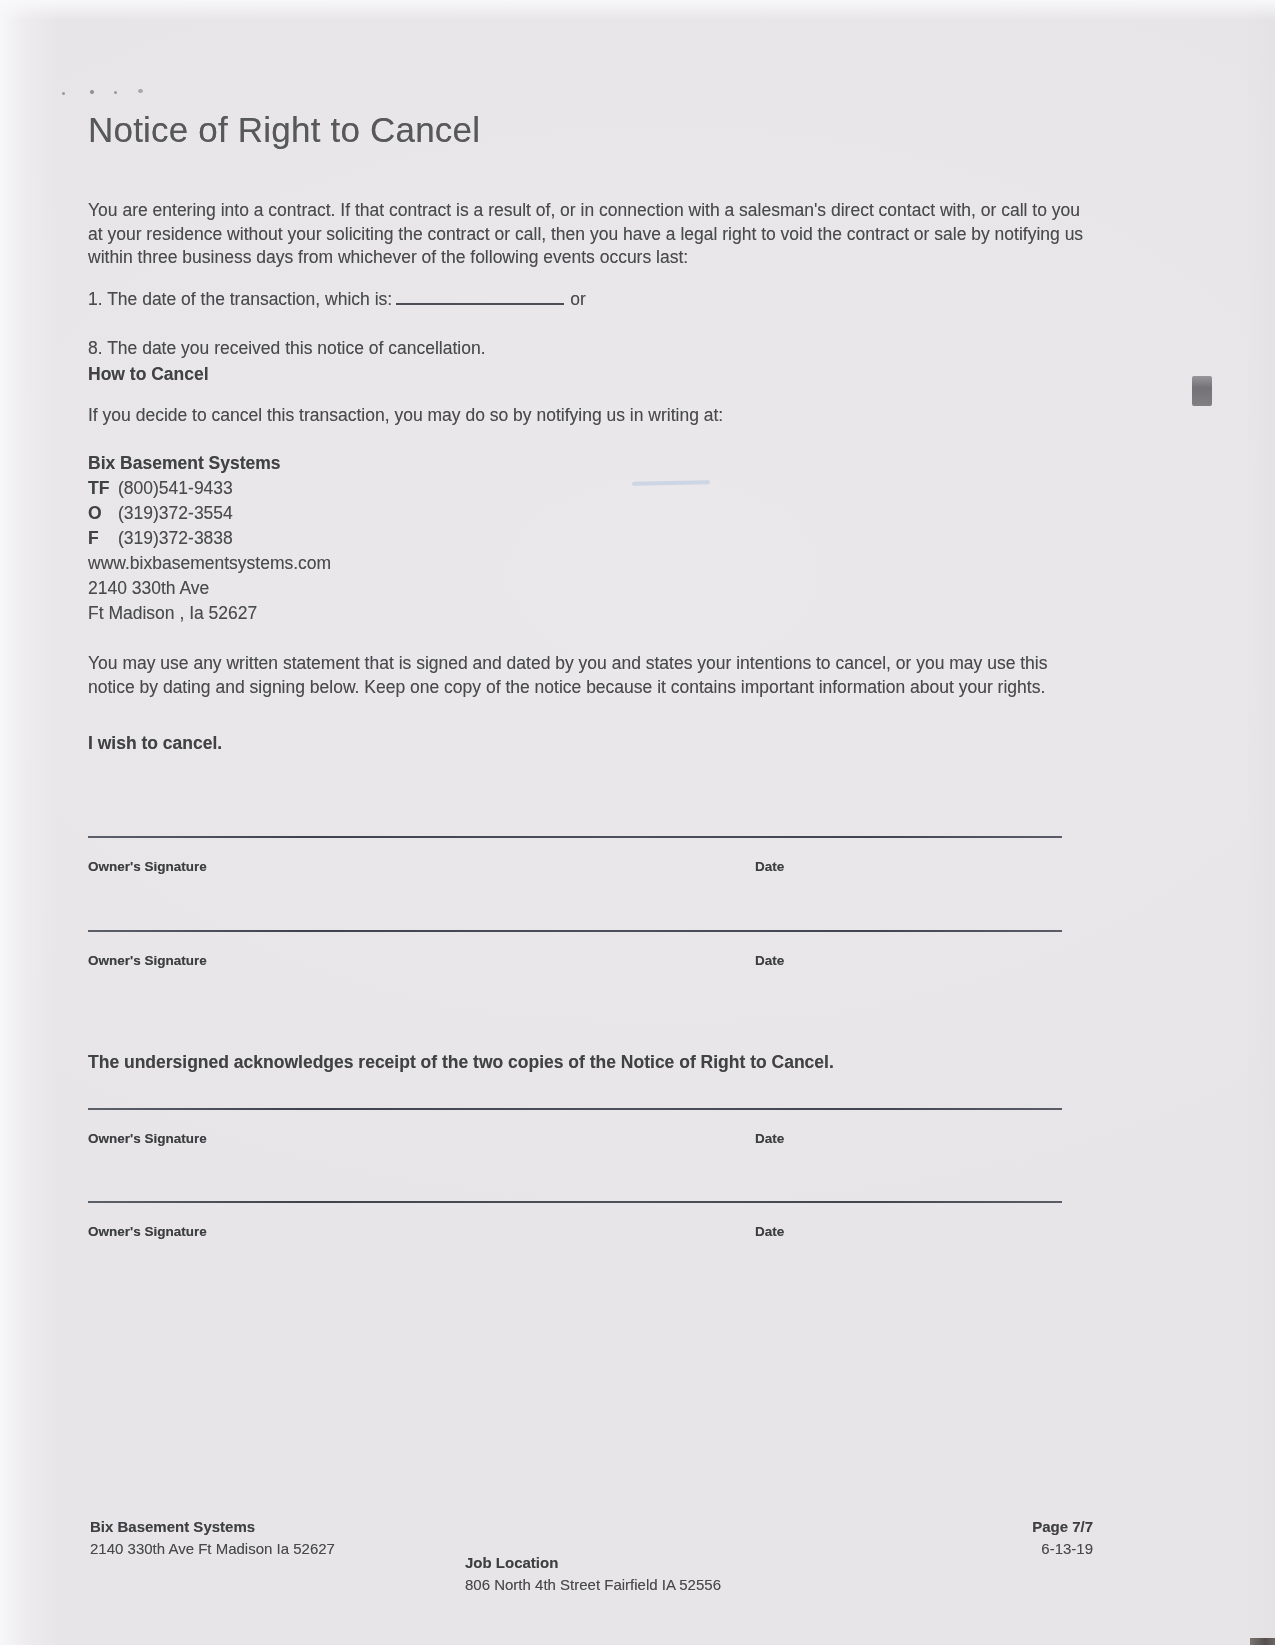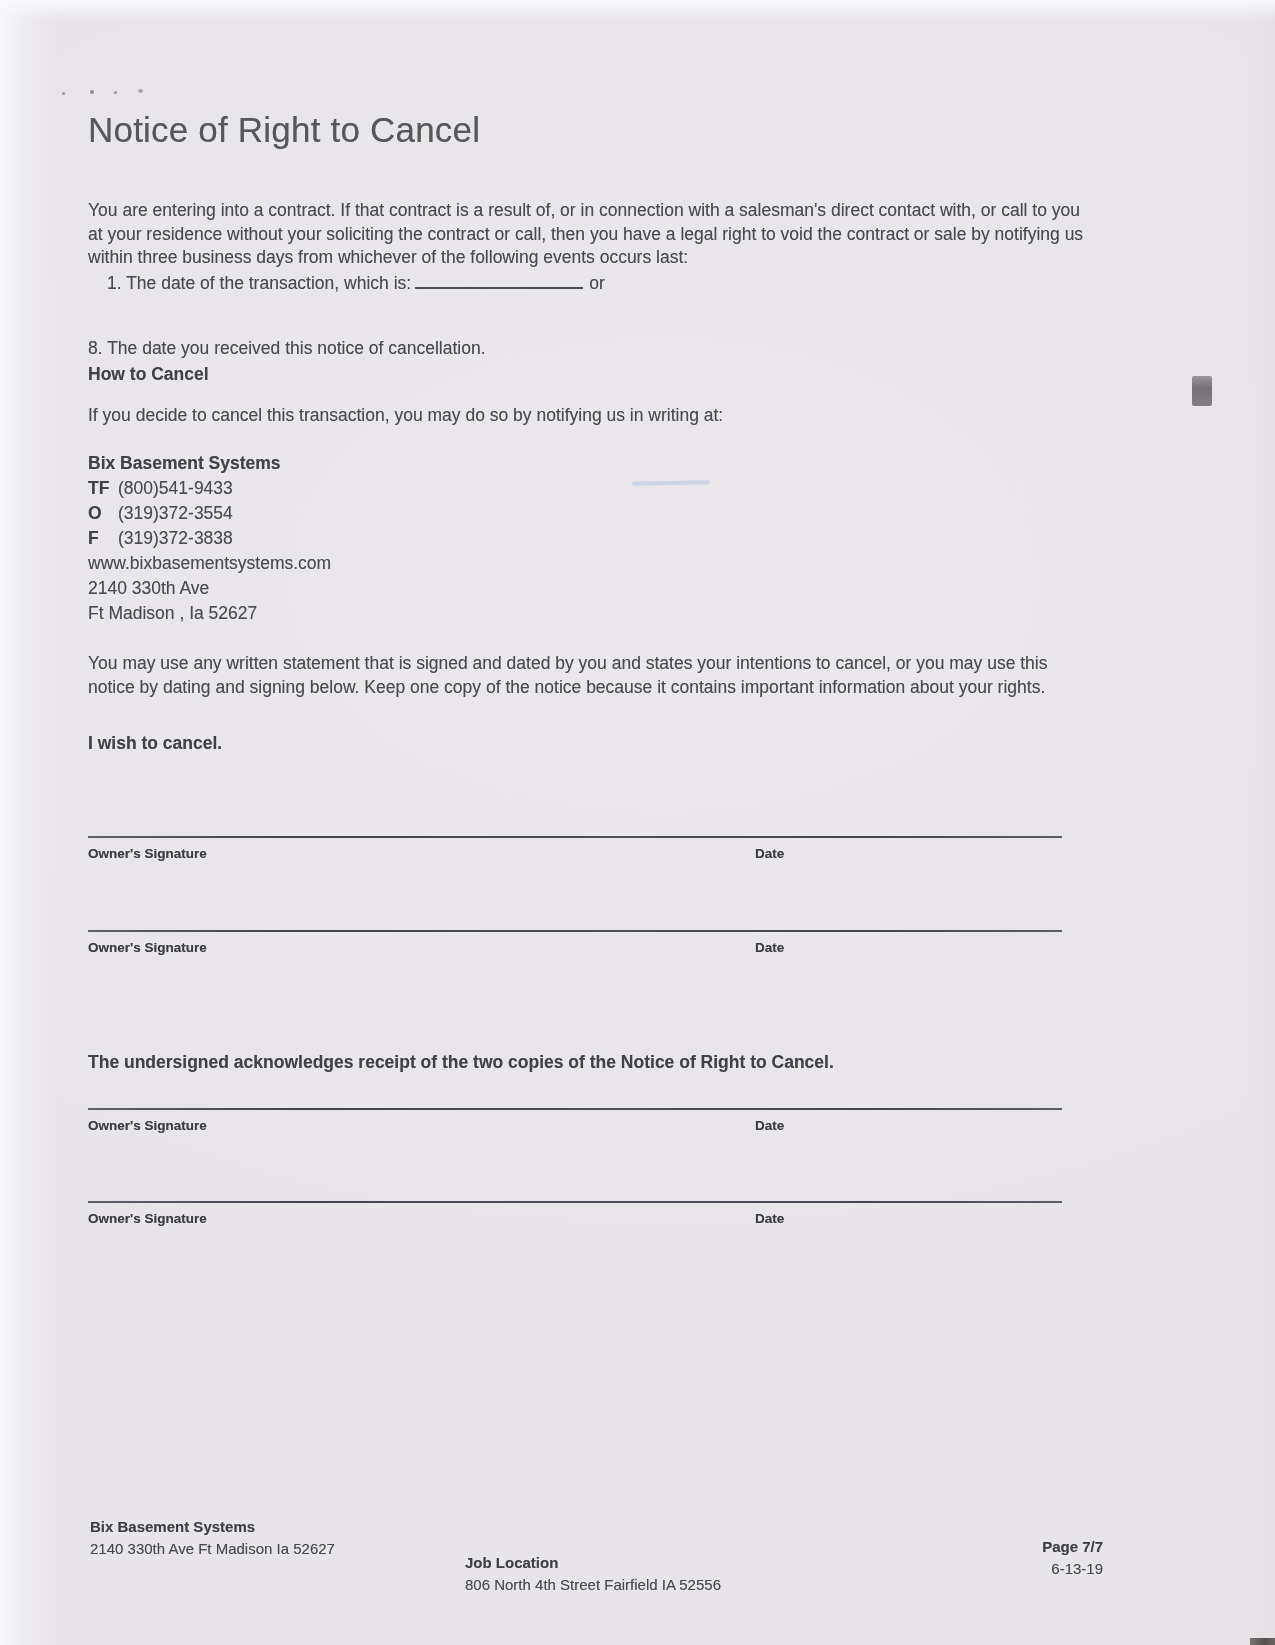--- a/index.html
+++ b/index.html
@@ -23,51 +23,51 @@
     position:absolute;top:110px;left:88px;margin:0;
     font-size:35px;font-weight:400;color:#57585a;letter-spacing:0.2px;
     text-shadow:0 0 0.6px rgba(85,86,88,0.55);
   }
   .para{
     position:absolute;left:88px;margin:0;
     font-size:17.5px;line-height:23.5px;color:#494a4c;
     text-shadow:0 0 0.5px rgba(73,74,76,0.4);
   }
   .intro{top:199px;width:1002px;}
-  .item1{top:272px;width:700px;margin-left:19px;}
+  .item1{top:288px;width:700px;}
   .item2{top:337px;width:700px;}
   .how-heading{top:363px;font-weight:700;color:#414244;}
   .how-body{top:404px;width:760px;}
   .company{position:absolute;top:451px;left:88px;font-size:17.5px;line-height:25px;color:#4a4b4d;text-shadow:0 0 0.5px rgba(73,74,76,0.4);}
   .company .c-name{font-weight:700;color:#414244;}
   .phone-label{display:inline-block;width:30px;font-weight:700;color:#414244;}
   .statement{top:652px;width:992px;}
   .wish{top:716px;font-weight:700;color:#414244;margin-top:16px;}
   .blank{
     display:inline-block;width:168px;height:14px;
     border-bottom:2px solid #4b4d55;margin:0 6px 0 4px;vertical-align:baseline;
   }
   .sig-row{position:absolute;left:88px;width:974px;}
   .sig-rule{height:2px;width:974px;
     background:linear-gradient(90deg,#5c6069 0%,#3e434e 22%,#4c505a 55%,#41454f 80%,#5a5d66 100%);
   }
-  .sig-labels{position:relative;margin-top:8px;height:18px;text-align:right;}
+  .sig-labels{position:relative;margin-top:21px;height:18px;text-align:right;}
   .sig-label{
     position:absolute;top:0;font-size:13.5px;font-weight:700;color:#3d3e40;
     text-shadow:0 0 0.5px rgba(61,62,64,0.5);
   }
   .sig-label.name{left:0;}
   .sig-label.date{left:667px;}
   .ack{top:1028px;font-weight:700;color:#414244;width:900px;margin-top:23px;}
   .footer{position:absolute;top:1516px;left:0;width:1275px;font-size:15px;line-height:22px;color:#48494b;}
   .f-col{position:absolute;top:0;text-shadow:0 0 0.5px rgba(72,73,75,0.4);}
   .f-bold{font-weight:700;color:#3e3f41;}
   .f-left{left:90px;}
   .f-mid{left:465px;margin-top:36px;}
-  .f-right{right:172px;text-align:right;margin-top:20px;}
+  .f-right{right:182px;text-align:right;}
   
   .speckles{position:absolute;top:88px;left:62px;width:90px;height:10px;}
   .speckles i{position:absolute;border-radius:50%;background:#9a989b;}
   .speckles i:nth-child(1){left:0;top:4px;width:3px;height:3px;}
   .speckles i:nth-child(2){left:28px;top:2px;width:4px;height:4px;background:#8f8d90;}
   .speckles i:nth-child(3){left:52px;top:3px;width:3px;height:3px;}
   .speckles i:nth-child(4){left:76px;top:1px;width:5px;height:4px;background:#a8a6a9;}
   .edge-mark-right{
     position:absolute;left:1192px;top:376px;width:20px;height:30px;
     background:linear-gradient(180deg,#8a888b 0%,#5f5d62 40%,#6f6d70 100%);

